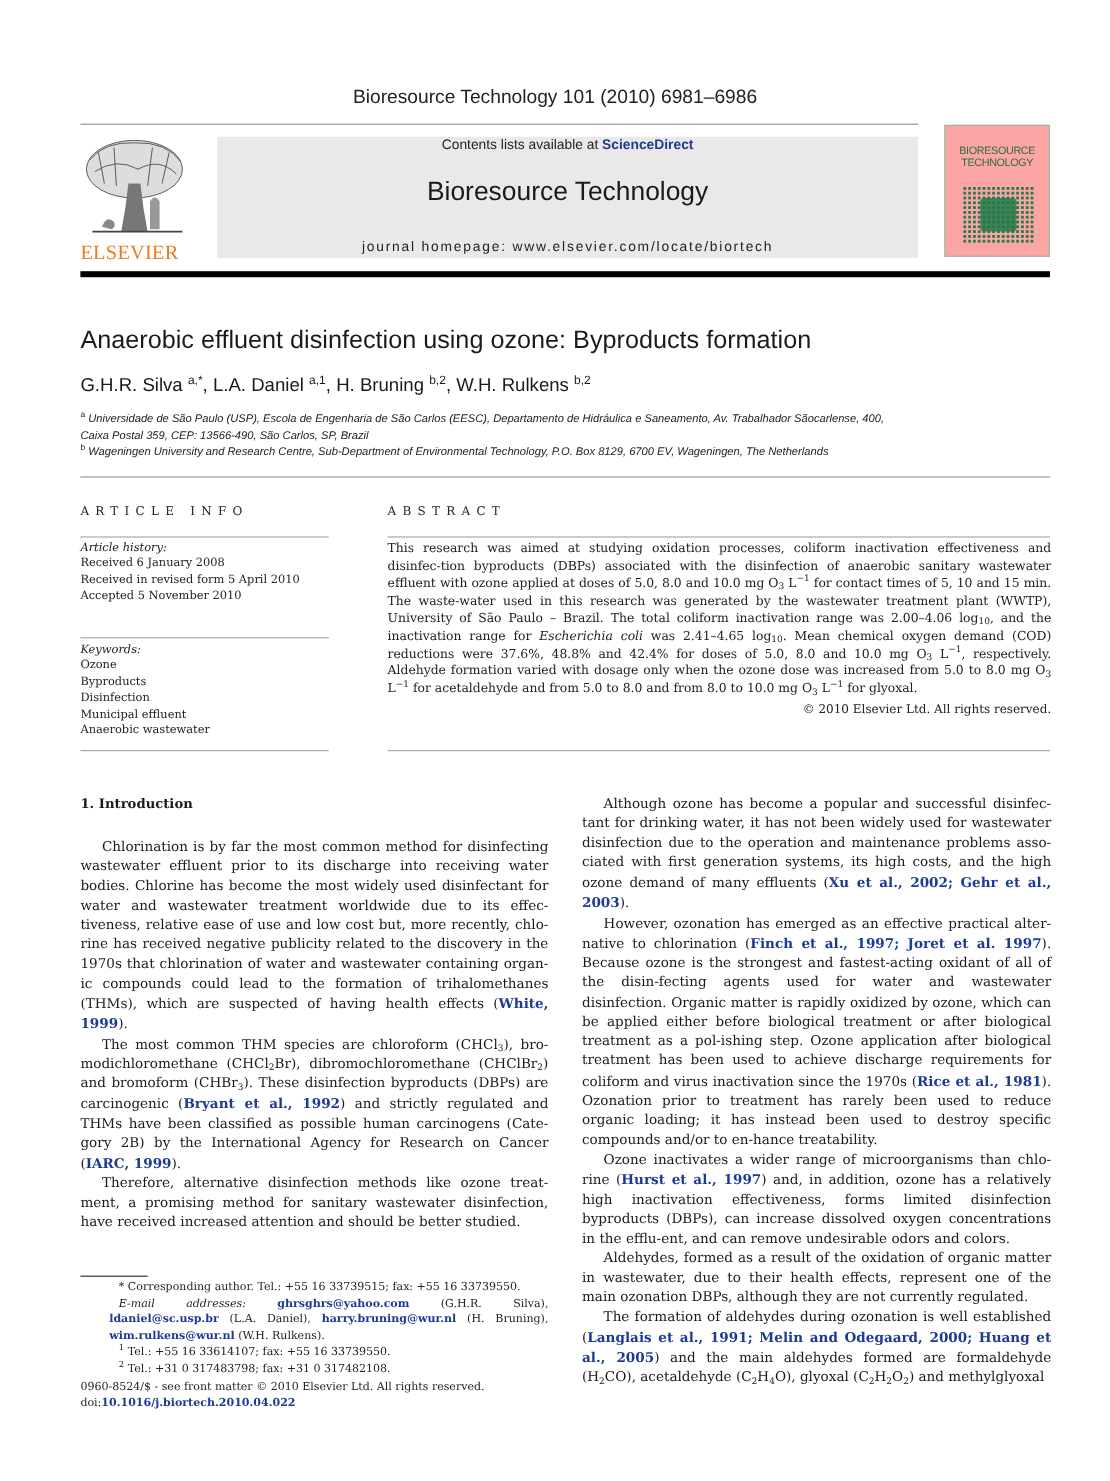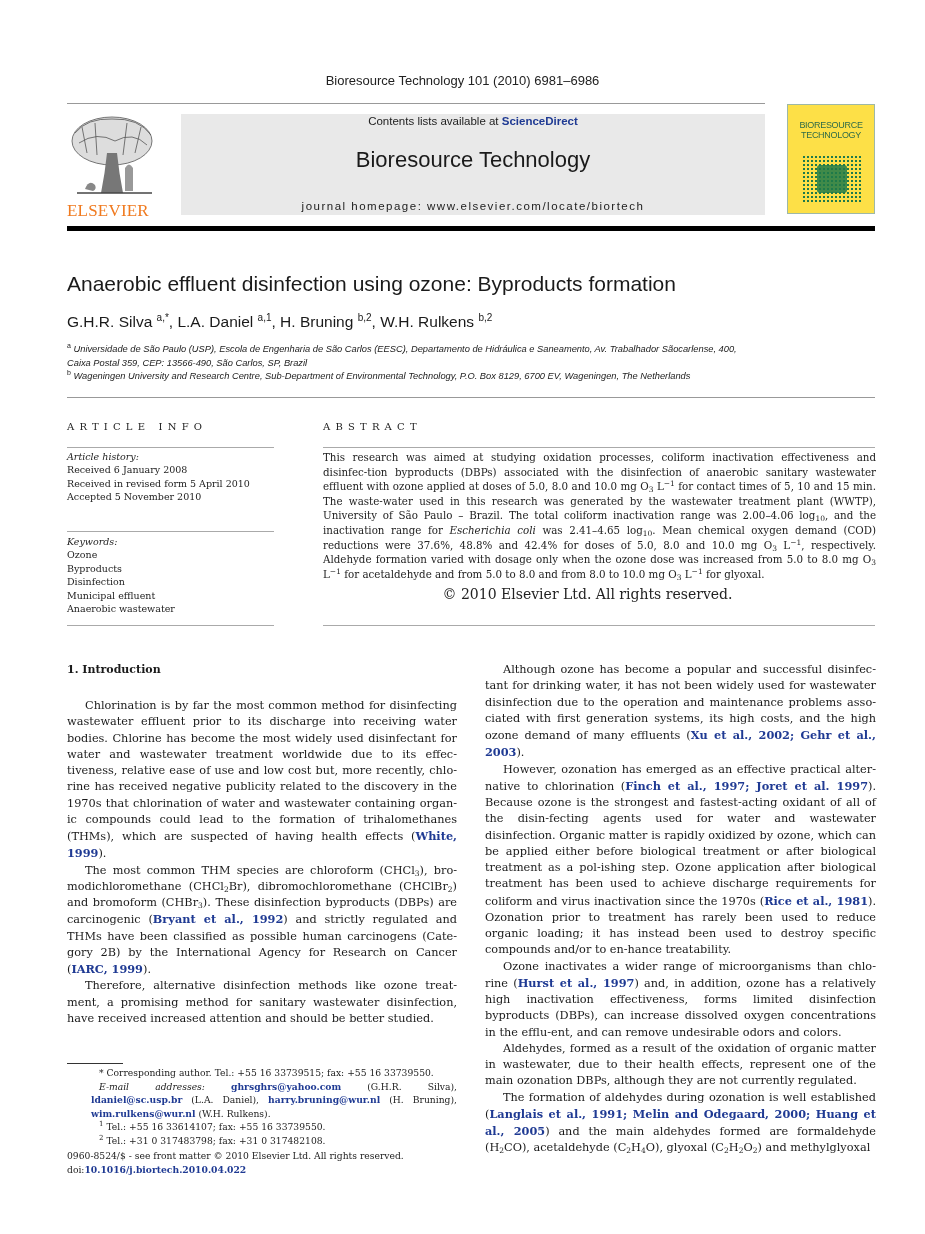--- a/index.html
+++ b/index.html
@@ -2,37 +2,37 @@
 <html><head>
 <meta charset="utf-8">
 <style>
   html, body { margin: 0; padding: 0; background: #ffffff; }
   body { width: 925px; height: 1234px; position: relative; overflow: hidden;
          font-family: "DejaVu Serif", "Liberation Serif", serif; color: #1a1a1a; }
   a, .link { color: #1f3a93; text-decoration: none; font-weight: bold; }
   .abs { position: absolute; }
 
   .running-head { left: 0; width: 925px; top: 73px; text-align: center;
-                  font-family: "Liberation Sans", sans-serif; font-size: 13px; color: #222; }
+                  font-family: "Liberation Sans", sans-serif; font-size: 16px; color: #222; }
   .top-rule { left: 67px; top: 103px; width: 698px; height: 1px; background: #999; }
 
   .logo { left: 67px; top: 113px; width: 92px; height: 102px; }
   .logo-tree { width: 90px; height: 85px; }
   .logo-word { font-family: "Liberation Serif", serif; font-size: 17px; color: #f07a1f;
                letter-spacing: 0.2px; line-height: 17px; margin-top: 0px; }
 
   .banner { left: 181px; top: 114px; width: 584px; height: 101px; background: #e9e9e9; }
   .banner-contents { position: absolute; top: 1px; left: 0; width: 100%; text-align: center;
                      font-family: "Liberation Sans", sans-serif; font-size: 11.5px; color: #222; }
   .banner-title { position: absolute; top: 33px; left: 0; width: 100%; text-align: center;
                   font-family: "Liberation Sans", sans-serif; font-size: 22px; color: #1a1a1a; }
   .banner-home { position: absolute; top: 86px; left: 0; width: 100%; text-align: center;
                  font-family: "Liberation Sans", sans-serif; font-size: 11.5px; letter-spacing: 1.5px; color: #222; }
 
-  .cover { left: 787px; top: 104px; width: 88px; height: 110px; background: #fde047;
+  .cover { left: 787px; top: 104px; width: 88px; height: 110px; background: #fca5a5;
            border: 1px solid #9eb8a6; box-sizing: border-box; overflow: hidden; }
   .cover-title { position: absolute; top: 15px; left: 0; width: 100%; text-align: center;
                  font-family: "Liberation Sans", sans-serif; font-size: 9px; color: #2e6b48; line-height: 10px; letter-spacing: -0.3px; }
   .cover-dots { position: absolute; left: 14px; top: 50px; width: 60px; height: 48px;
                 background-image: radial-gradient(circle, #1e7a4c 1.1px, transparent 1.3px);
                 background-size: 4px 4px; }
   .cover-core { position: absolute; left: 29px; top: 60px; width: 30px; height: 28px;
                 background: #1f7a4a; opacity: .85; border-radius: 3px; }
 
   .thick-rule { left: 67px; top: 226px; width: 808px; height: 5px; background: #000; }
@@ -46,21 +46,21 @@
   .mid-rule { left: 67px; top: 397px; width: 808px; height: 1px; background: #999; }
 
   .hdr-spaced { font-family: "DejaVu Serif", serif; font-size: 10px; letter-spacing: 5.2px; color: #222; }
   .side-rule { left: 67px; width: 207px; height: 1px; background: #aaa; }
   .side-text { left: 67px; font-size: 9.5px; line-height: 13.4px; color: #222; }
   .side-text .it { font-style: italic; }
 
   .abstract-rule { left: 323px; top: 447px; width: 552px; height: 1px; background: #aaa; }
   .abstract-text { left: 323px; top: 450px; width: 553px; font-size: 10.3px; line-height: 14.6px;
                    text-align: justify; color: #222; }
-  .copyright { left: 311px; top: 586px; width: 553px; text-align: center; font-size: 14px; color: #222; }
+  .copyright { left: 323px; top: 586px; width: 553px; text-align: right; font-size: 10px; color: #222; }
   .end-rule { left: 323px; top: 625px; width: 552px; height: 1px; background: #aaa; }
 
   .sec-head { left: 67px; top: 663px; font-size: 11px; font-weight: bold; color: #1a1a1a; }
 
   .col { font-size: 11.3px; line-height: 16.25px; text-align: justify; color: #1a1a1a; }
   .col p { margin: 0; text-indent: 18px; }
   .col-left { left: 67px; top: 698px; width: 390px; }
   .col-right { left: 485px; top: 662px; width: 391px; }
   sub { font-size: 7.5px; vertical-align: -2px; line-height: 0; }
   sup { line-height: 0; }

